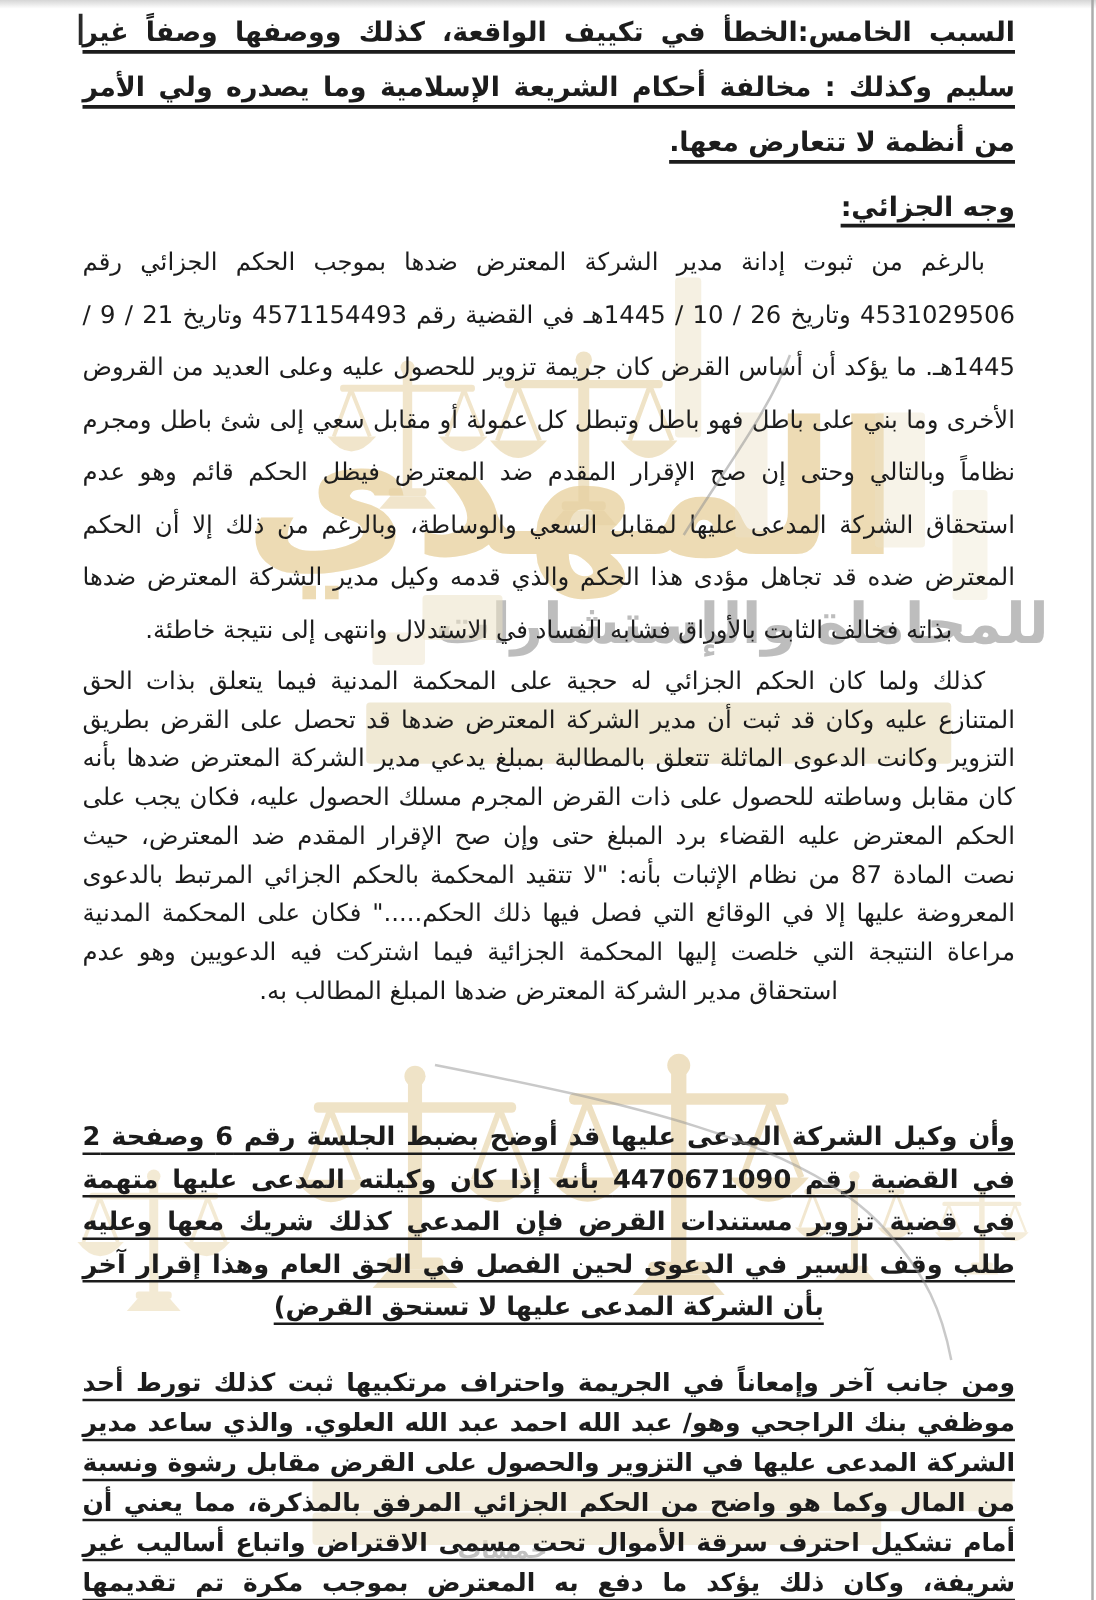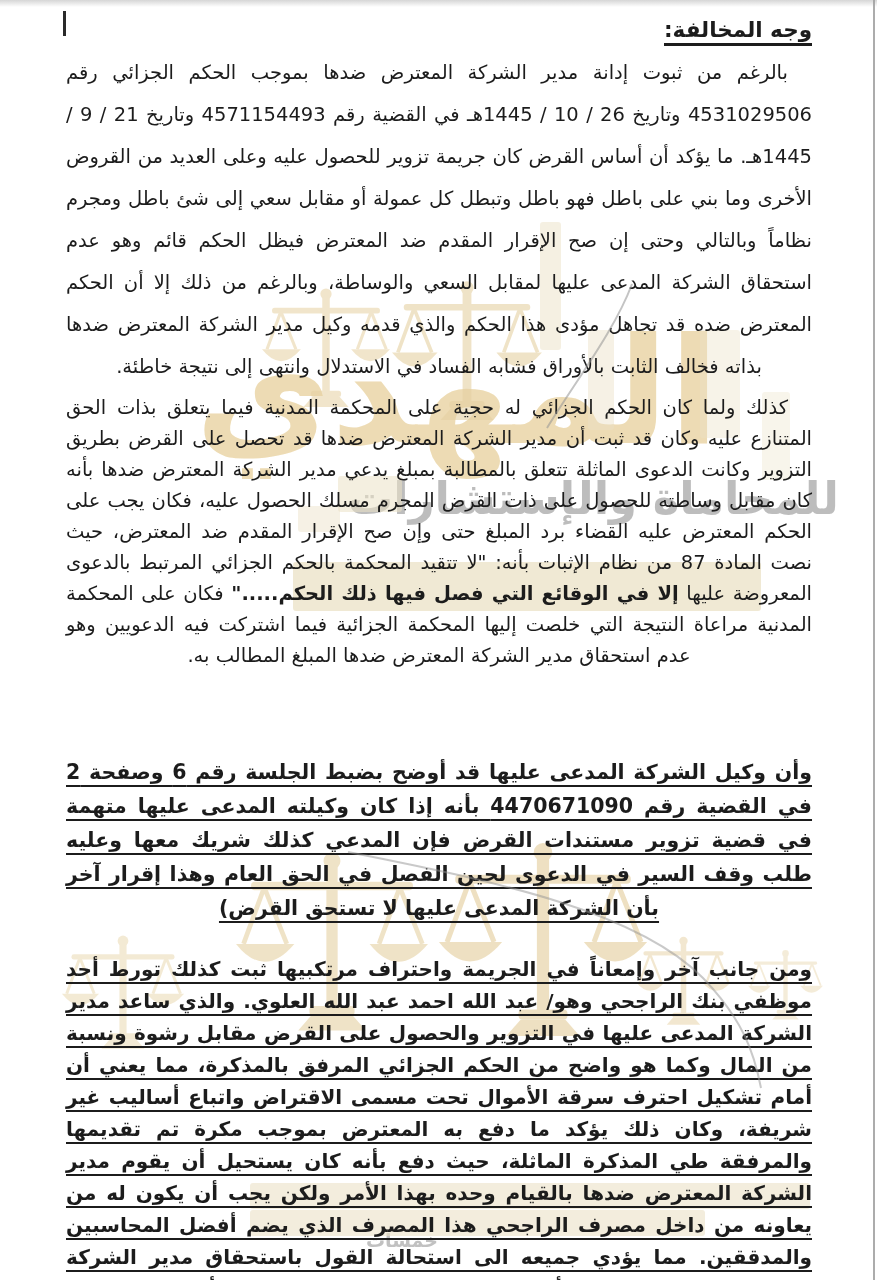--- a/index.html
+++ b/index.html
@@ -106,21 +106,21 @@
   .p1{
     margin-top:7px;
     font-size:19.5px;line-height:42px;
     text-indent:24px;
   }
   .p2{
     margin-top:4px;
     font-size:19.5px;line-height:31px;
     text-indent:24px;
   }
-  .p2 .bold-seg{font-weight:bold;}
+  .p2 .bold-seg{font-weight:normal;}
   .p3{
     margin-top:84px;
     font-size:20.5px;font-weight:bold;line-height:34px;
     text-decoration:underline;
     text-decoration-thickness:2px;
     text-underline-offset:6px;
   }
   .p4{
     margin-top:28px;
     font-size:20px;font-weight:bold;line-height:32px;
@@ -181,22 +181,23 @@
     </svg>
   <svg class="wm-scales sc6" viewBox="0 0 102 96">
       <use href="#scales"></use>
     </svg>
   <svg class="wm-scales sc7" viewBox="0 0 102 96">
       <use href="#scales"></use>
     </svg>
 
   <div class="content">
 
-
-    <div class="subheading">وجه المخالفة:</div>
+    <div class="heading">السبب الخامس:الخطأ في تكييف الواقعة، كذلك ووصفها وصفاً غير سليم وكذلك : مخالفة أحكام الشريعة الإسلامية وما يصدره ولي الأمر من أنظمة لا تتعارض معها.</div>
+
+    <div class="subheading">وجه الجزائي:</div>
 
     <div class="para p1">بالرغم من ثبوت إدانة مدير الشركة المعترض ضدها بموجب الحكم الجزائي رقم 4531029506 وتاريخ 26 / 10 / 1445هـ في القضية رقم 4571154493 وتاريخ 21 / 9 / 1445هـ. ما يؤكد أن أساس القرض كان جريمة تزوير للحصول عليه وعلى العديد من القروض الأخرى وما بني على باطل فهو باطل وتبطل كل عمولة أو مقابل سعي إلى شئ باطل ومجرم نظاماً وبالتالي وحتى إن صح الإقرار المقدم ضد المعترض فيظل الحكم قائم وهو عدم استحقاق الشركة المدعى عليها لمقابل السعي والوساطة، وبالرغم من ذلك إلا أن الحكم المعترض ضده قد تجاهل مؤدى هذا الحكم والذي قدمه وكيل مدير الشركة المعترض ضدها بذاته فخالف الثابت بالأوراق فشابه الفساد في الاستدلال وانتهى إلى نتيجة خاطئة.</div>
 
     <div class="para p2"><span>كذلك ولما كان الحكم الجزائي له حجية على المحكمة المدنية فيما يتعلق بذات الحق المتنازع عليه وكان قد ثبت أن مدير الشركة المعترض ضدها قد تحصل على القرض بطريق التزوير وكانت الدعوى الماثلة تتعلق بالمطالبة بمبلغ يدعي مدير الشركة المعترض ضدها بأنه كان مقابل وساطته للحصول على ذات القرض المجرم مسلك الحصول عليه، فكان يجب على الحكم المعترض عليه القضاء برد المبلغ حتى وإن صح الإقرار المقدم ضد المعترض، حيث نصت المادة 87 من نظام الإثبات بأنه: "لا تتقيد المحكمة بالحكم الجزائي المرتبط بالدعوى المعروضة عليها </span><span class="bold-seg">إلا في الوقائع التي فصل فيها ذلك الحكم....."</span><span> فكان على المحكمة المدنية مراعاة النتيجة التي خلصت إليها المحكمة الجزائية فيما اشتركت فيه الدعويين وهو عدم استحقاق مدير الشركة المعترض ضدها المبلغ المطالب به.</span></div>
 
     <div class="para p3">وأن وكيل الشركة المدعى عليها قد أوضح بضبط الجلسة  رقم 6 وصفحة 2 في القضية رقم   4470671090   بأنه إذا كان وكيلته المدعى عليها متهمة في قضية تزوير مستندات القرض فإن المدعي كذلك شريك معها وعليه طلب وقف السير في الدعوى لحين الفصل في الحق العام وهذا إقرار آخر بأن الشركة المدعى عليها لا تستحق القرض)</div>
 
     <div class="para p4">ومن جانب آخر وإمعاناً في الجريمة واحتراف مرتكبيها ثبت كذلك تورط أحد موظفي بنك الراجحي وهو/ عبد الله احمد عبد الله العلوي. والذي ساعد مدير الشركة المدعى عليها في التزوير والحصول على القرض مقابل رشوة ونسبة من المال وكما هو واضح من الحكم الجزائي المرفق بالمذكرة، مما يعني أن أمام تشكيل احترف سرقة الأموال تحت مسمى الاقتراض واتباع أساليب غير شريفة، وكان ذلك يؤكد ما دفع به المعترض بموجب مكرة تم تقديمها والمرفقة طي المذكرة الماثلة، حيث دفع بأنه كان يستحيل أن يقوم مدير الشركة المعترض ضدها بالقيام وحده بهذا الأمر ولكن يجب أن يكون له من يعاونه من داخل مصرف الراجحي هذا المصرف الذي يضم أفضل المحاسبين والمدققين. مما يؤدي جميعه الى استحالة القول باستحقاق مدير الشركة المعترض عليها أي مقابل للسعي سواء صح التقرير أم لا.</div>
 
   </div>

